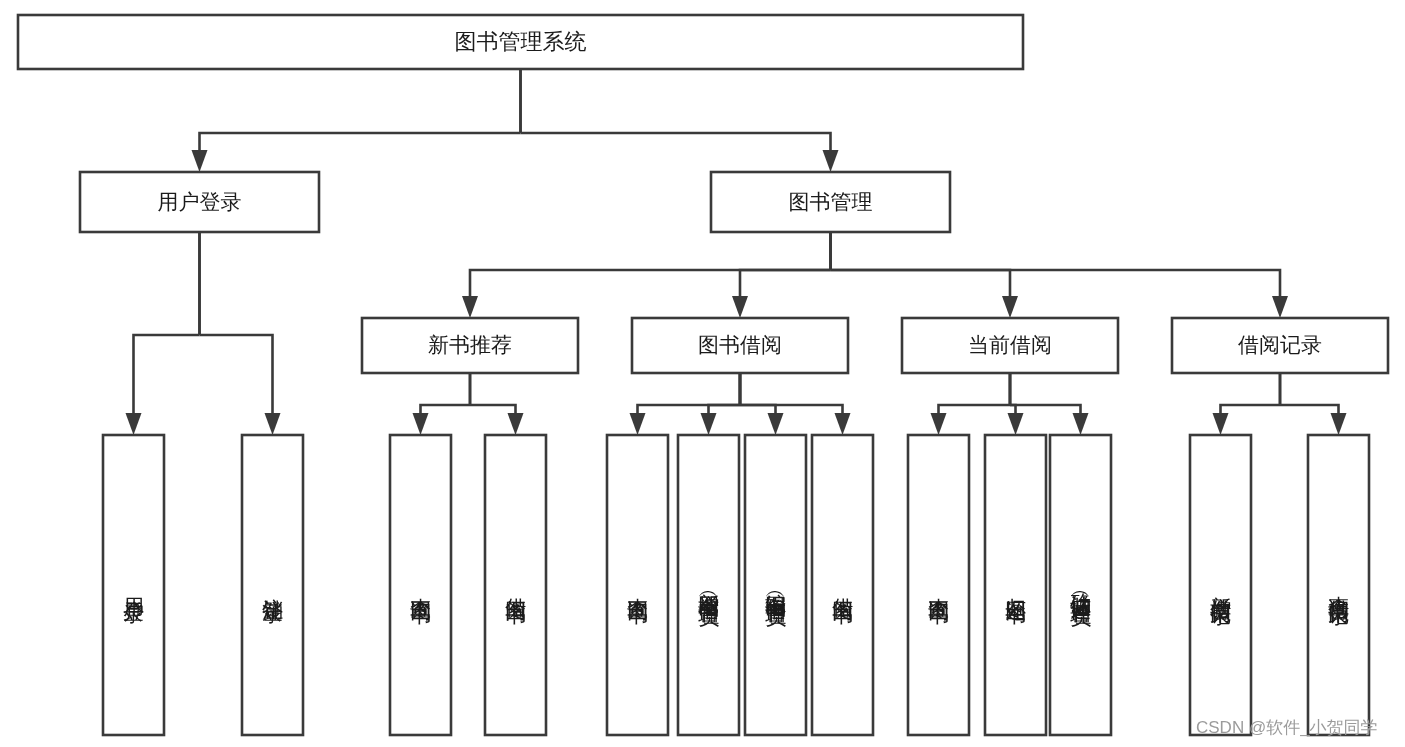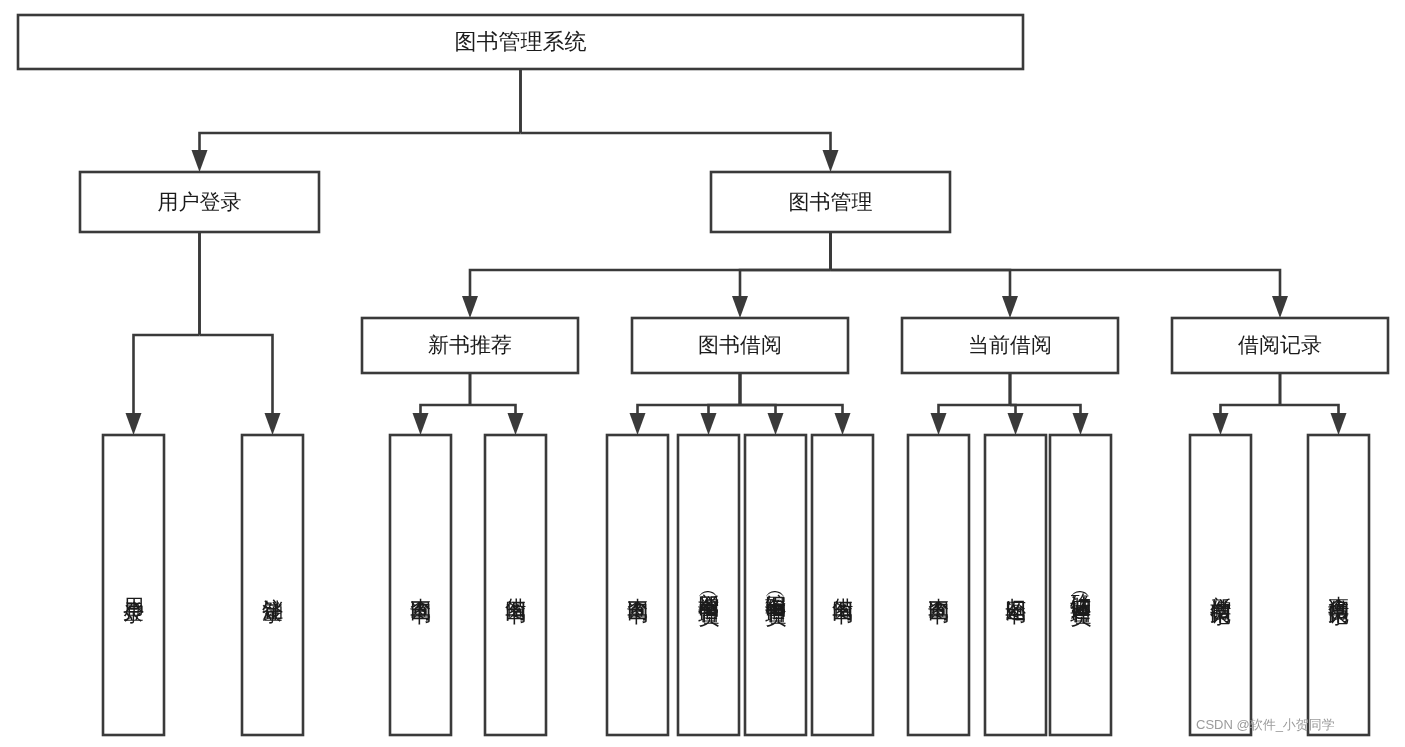--- a/index.html
+++ b/index.html
@@ -71,21 +71,21 @@
     font-size: 21px;
     line-height: 1.08;
     letter-spacing: 2px;
     color: #1b1b1b;
     white-space: nowrap;
     text-align: center;
   }
   .watermark {
     position: absolute;
     font-family: "Liberation Sans", "DejaVu Sans", sans-serif;
-    font-size: 13px;
+    font-size: 17px;
     color: #9b9b9b;
     white-space: nowrap;
     pointer-events: none;
   }
 </style>
 </head>
 <body>
 
 <div id="diagram-root">
   <svg class="diagram-svg" viewBox="0 0 1405 747">

